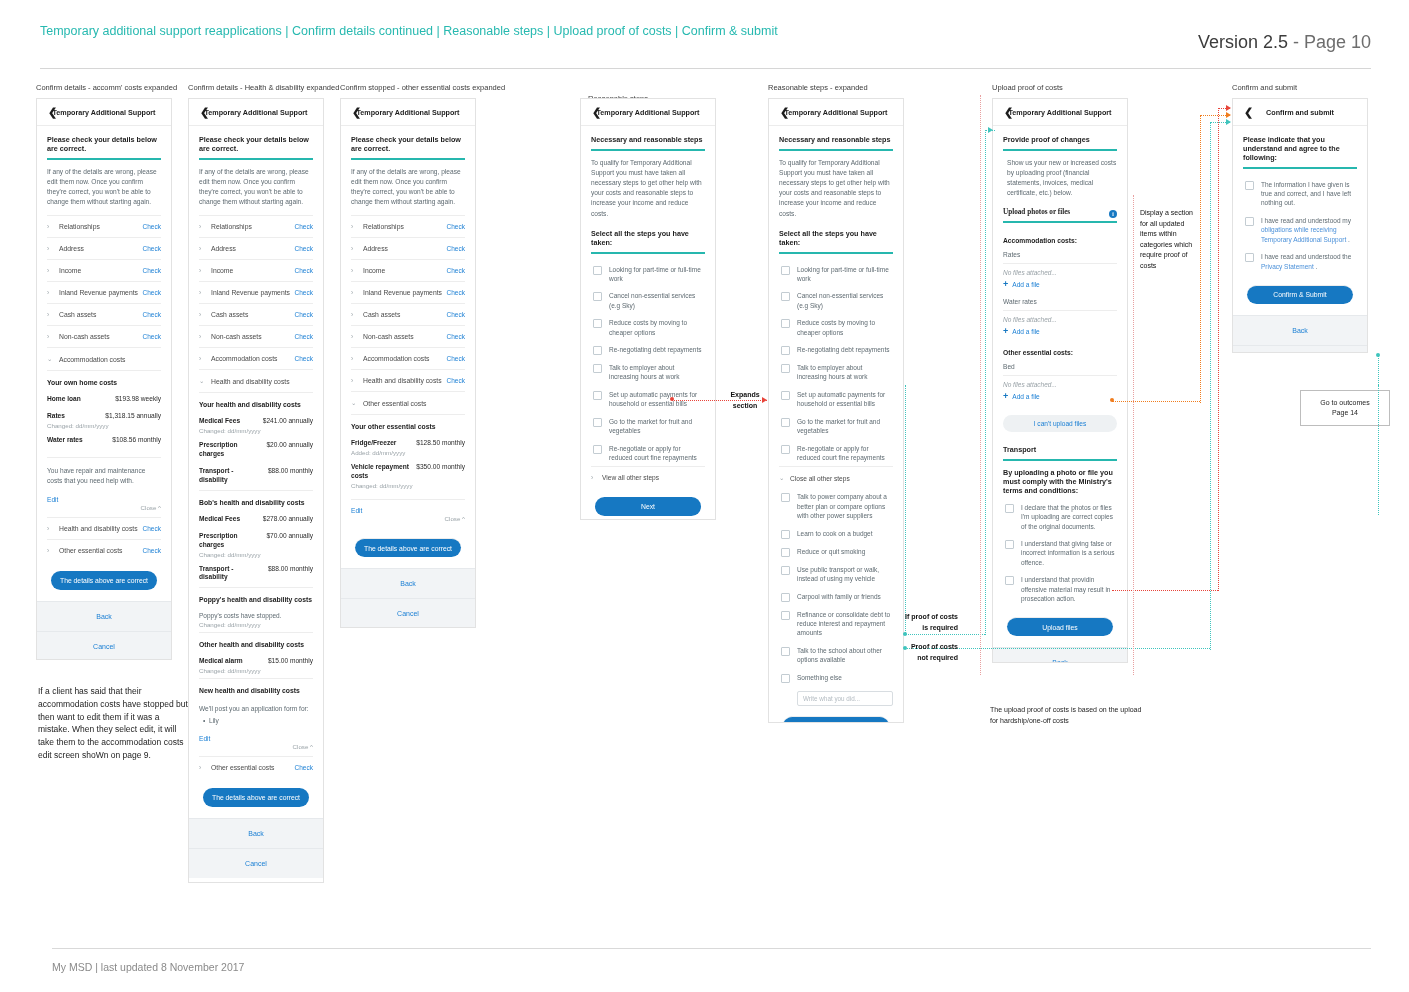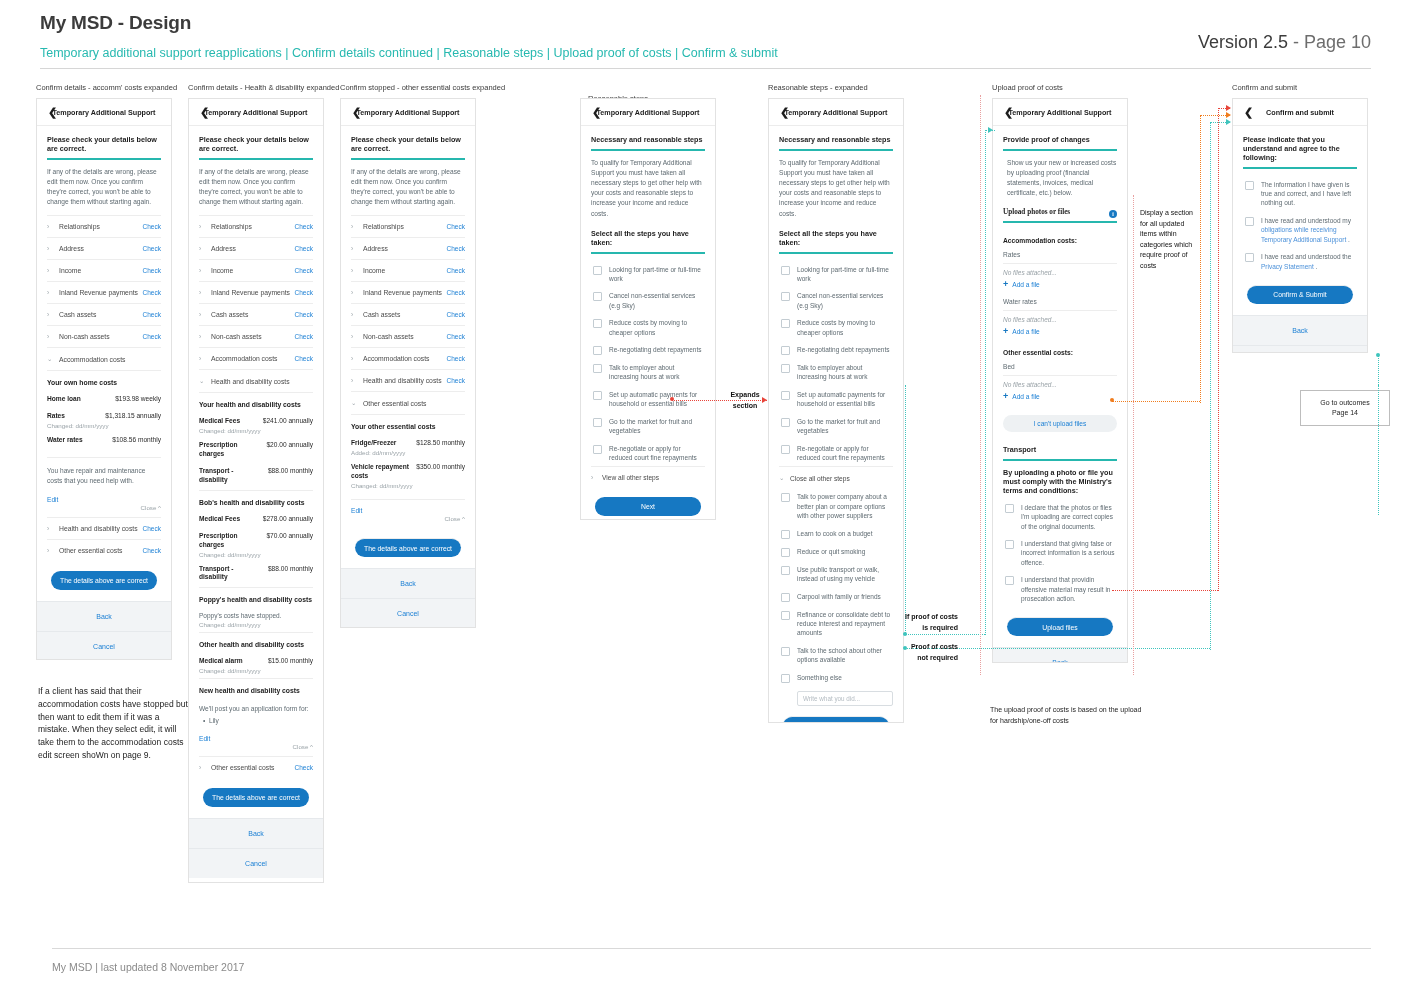--- a/index.html
+++ b/index.html
@@ -128,21 +128,20 @@
   .dot-v-orange { border-left:1.2px dotted #f07d1e; }
   .dot-v-pink { border-left:1.2px dotted #e8a0a0; }
   .enddot { position:absolute; width:4px; height:4px; border-radius:50%; }
   .arrow-r { position:absolute; width:0; height:0;
              border-top:3px solid transparent; border-bottom:3px solid transparent; }
 </style>
 </head>
 <body>
 
 <div class="page-header">
-  <div class="hdr-title">My MSD - Design</div>
   <div class="hdr-sub">Temporary additional support reapplications  |  Confirm details continued  |  Reasonable steps  |  Upload proof of costs  |  Confirm &amp; submit</div>
   <div class="hdr-version">
     <b>Version 2.5</b><span class="light"> - Page 10</span>
   </div>
 </div>
 <div class="hdr-rule"></div>
 
 <div class="caption" style="left:36px; top:83px;">Confirm details - accomm' costs expanded</div>
 <div class="phone" id="p1" style="left:36px; top:98px; width:136px; height:562px;">
   <div class="nav">

